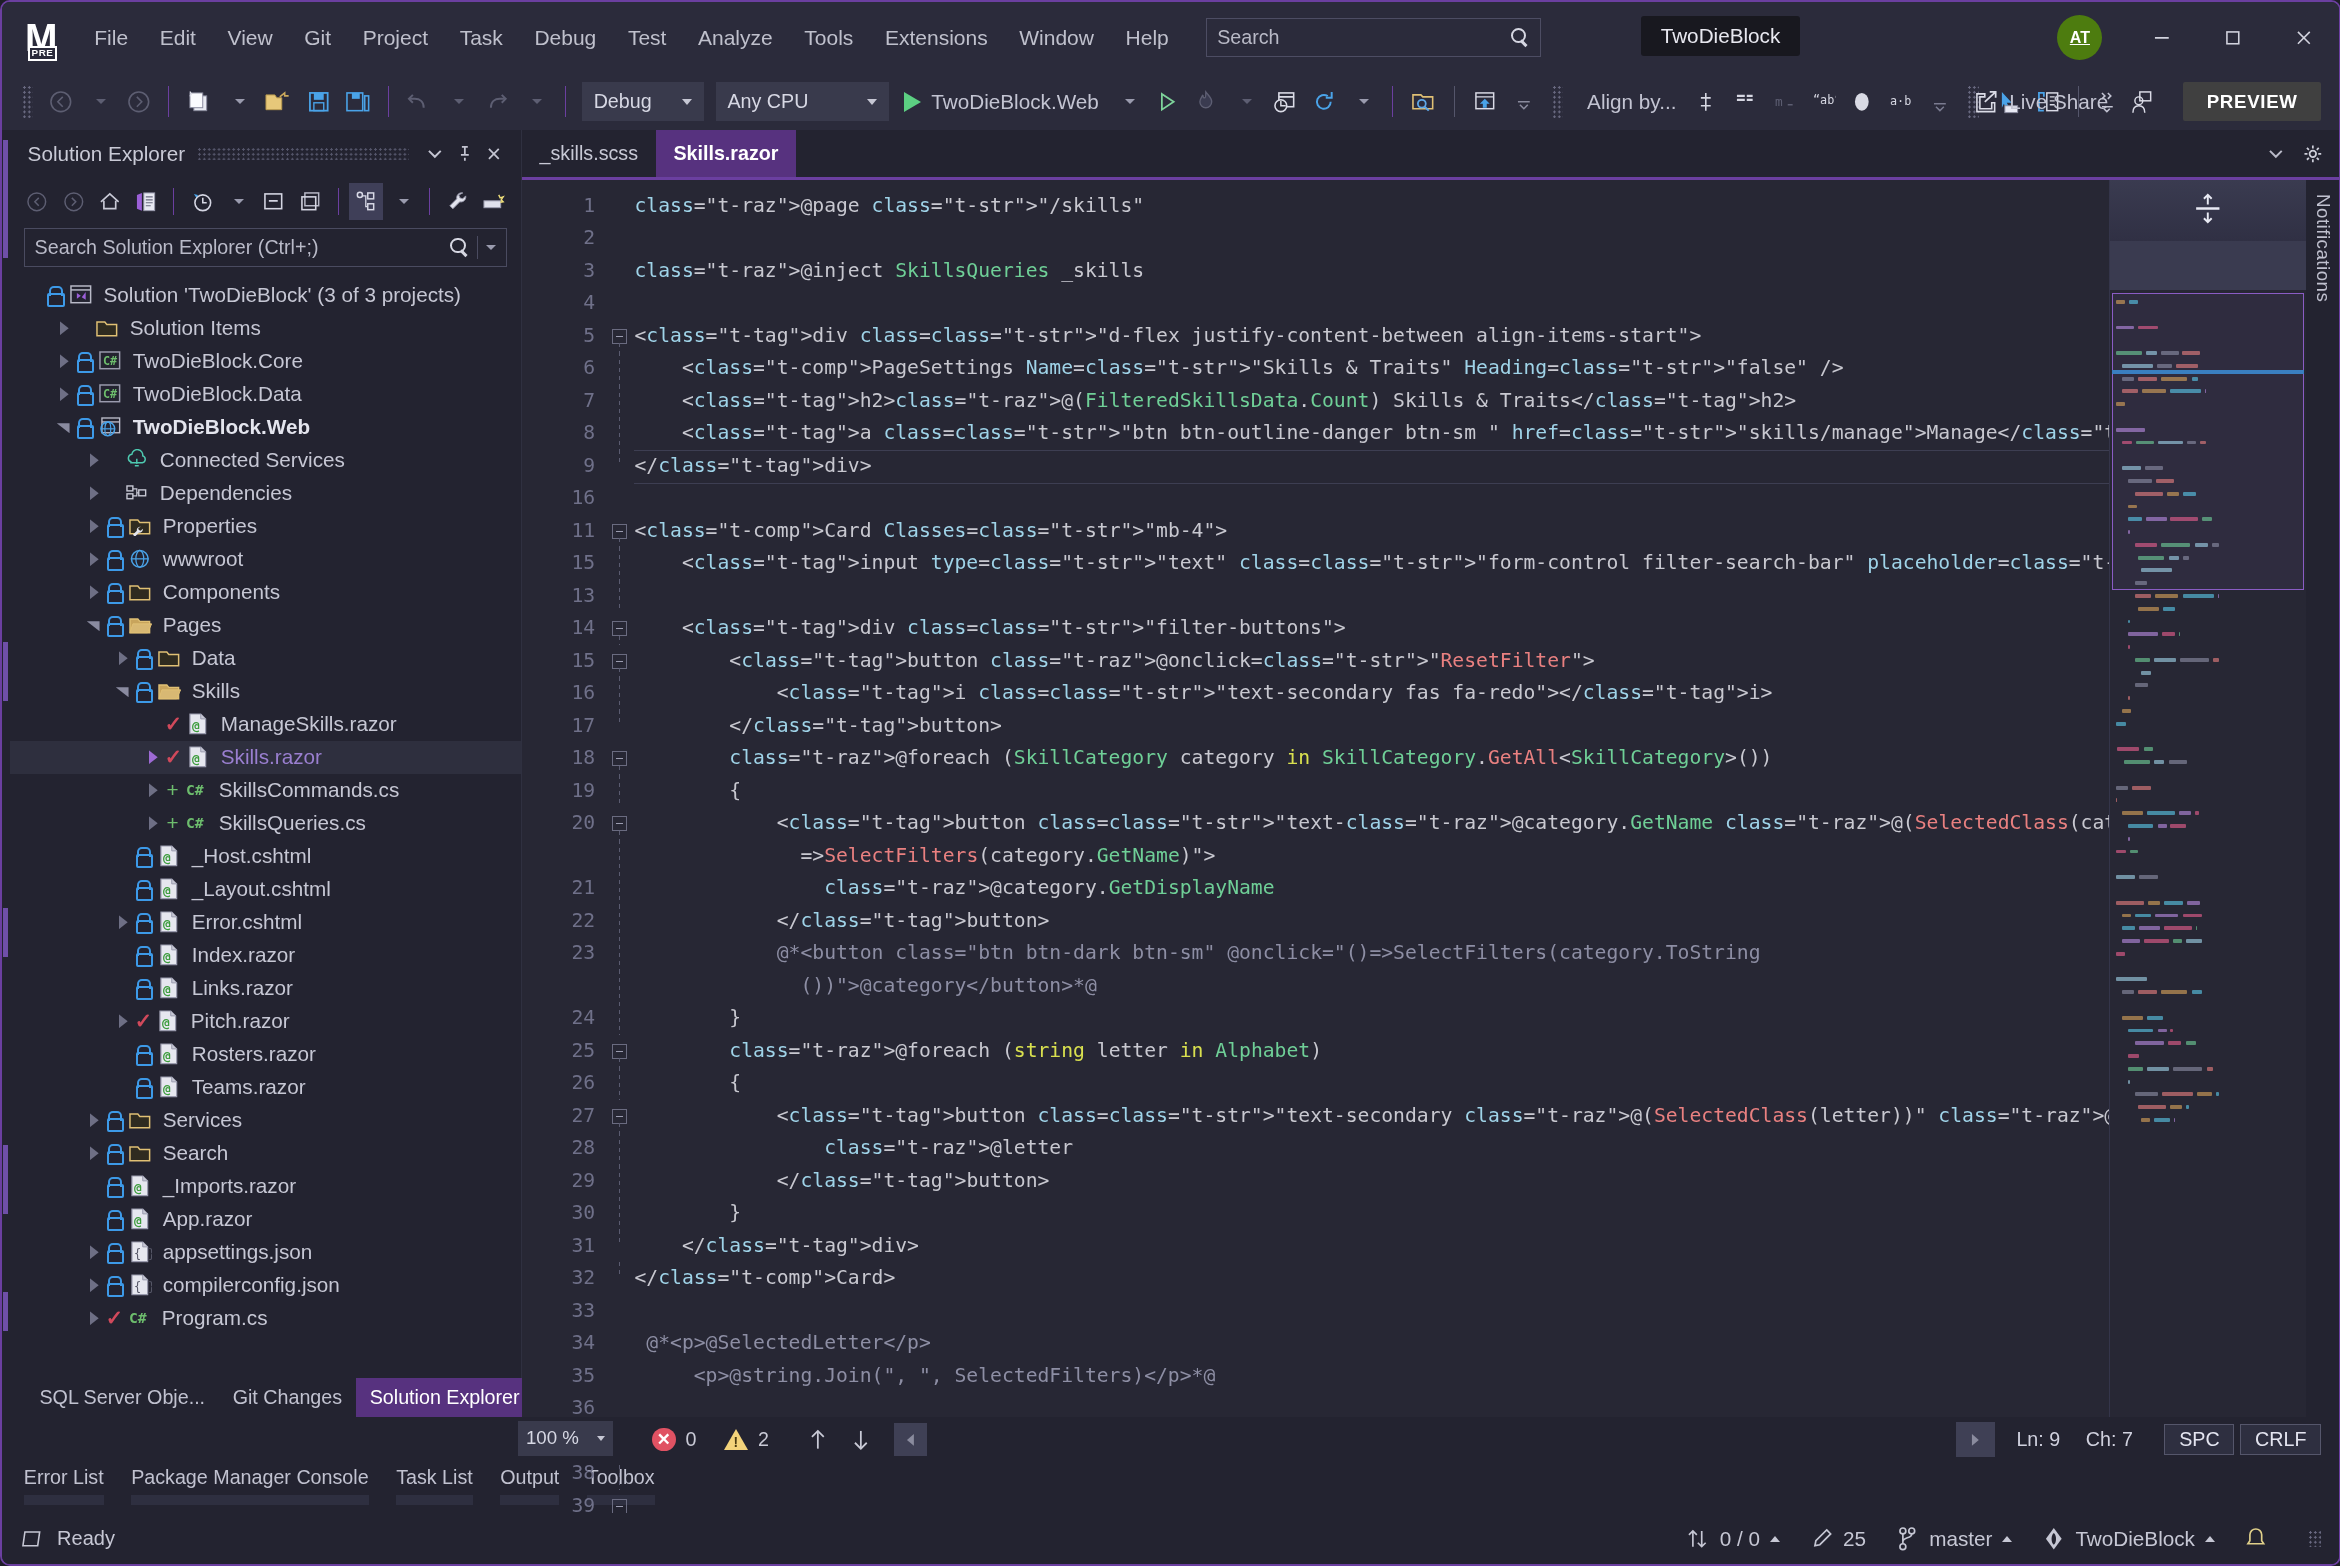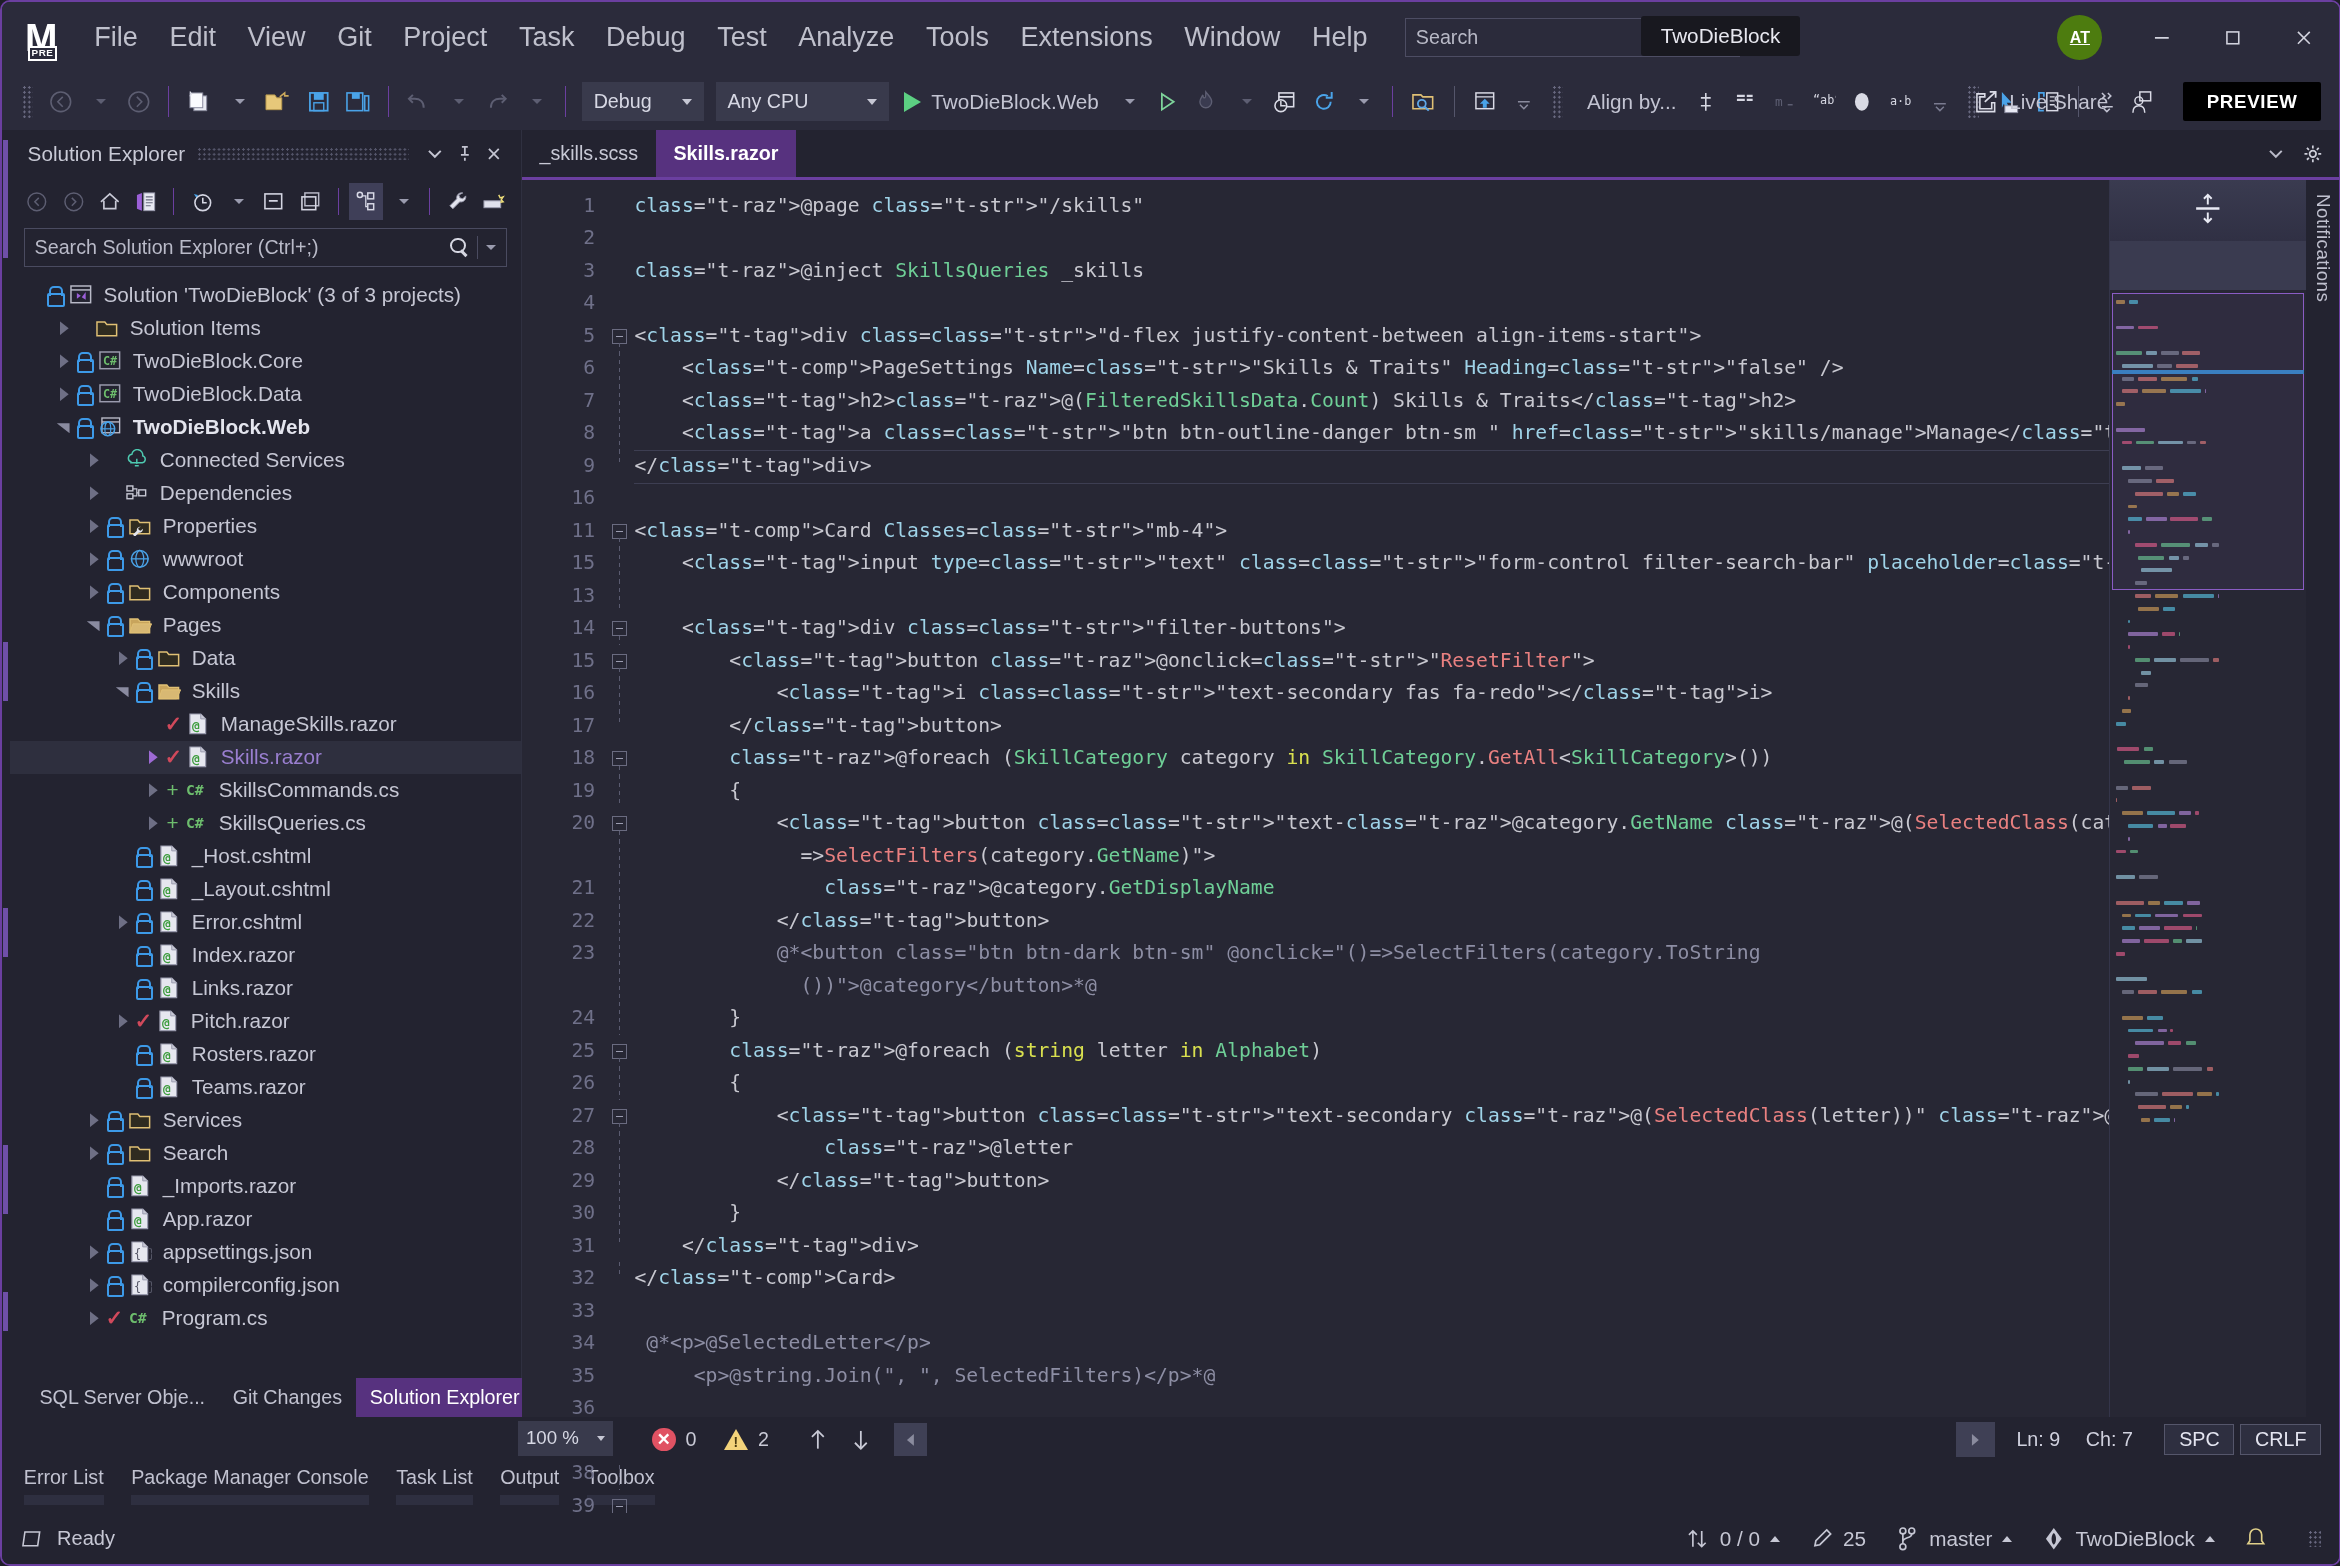--- a/index.html
+++ b/index.html
@@ -39,21 +39,21 @@
     font-family:"Liberation Sans", sans-serif;
   }
   .vs-logo .pre {
     position:absolute; bottom:-2px; left:7.9px;
     background:#2b2b3b; border:2px solid #fff; color:#fff;
     font-size:9.9px; font-weight:700; padding:0 2px; line-height:10.8px;
     letter-spacing:0.5px;
   }
   .menubar { display:flex; align-items:center; gap:0; }
   .menubar .mi {
-    padding:5.9px 15.8px; font-size:27px; color:#bfc0cc; cursor:default;
+    padding:5.9px 15.8px; font-size:21px; color:#bfc0cc; cursor:default;
     white-space:nowrap;
   }
   .search-box {
     margin-left:21.7px;
     width:335px; height:39px;
     background:#2b2b3b;
     border:1px solid #4d4d63;
     display:flex; align-items:center;
     padding:0 9.9px;
     position:relative;
@@ -138,21 +138,21 @@
   }
   .tri-green {
     width:0;height:0;border-top:10.8px solid transparent;border-bottom:10.8px solid transparent;
     border-left:17.7px solid #5ccf82;
   }
   .live-share {
     display:flex; align-items:center; gap:9.9px; height:43px; padding:0 13.8px;
     color:#c3c4d2; font-size:20.7px; margin-left:19.7px; white-space:nowrap;
   }
   .preview-btn {
-    background:#000000; color:#fff; font-weight:700; font-size:18.7px;
+    background:#404040; color:#fff; font-weight:700; font-size:18.7px;
     letter-spacing:0.7px; padding:8.9px 23.6px; margin-left:21.7px; margin-right:17.7px;
     border-radius:2px;
     text-align:right;
   }
   .tb-far { position:absolute; right:0; display:flex; align-items:center; height:57px; }
 
   
   .body { flex:1 1 auto; display:flex; min-height:0; position:relative; }
 
   

